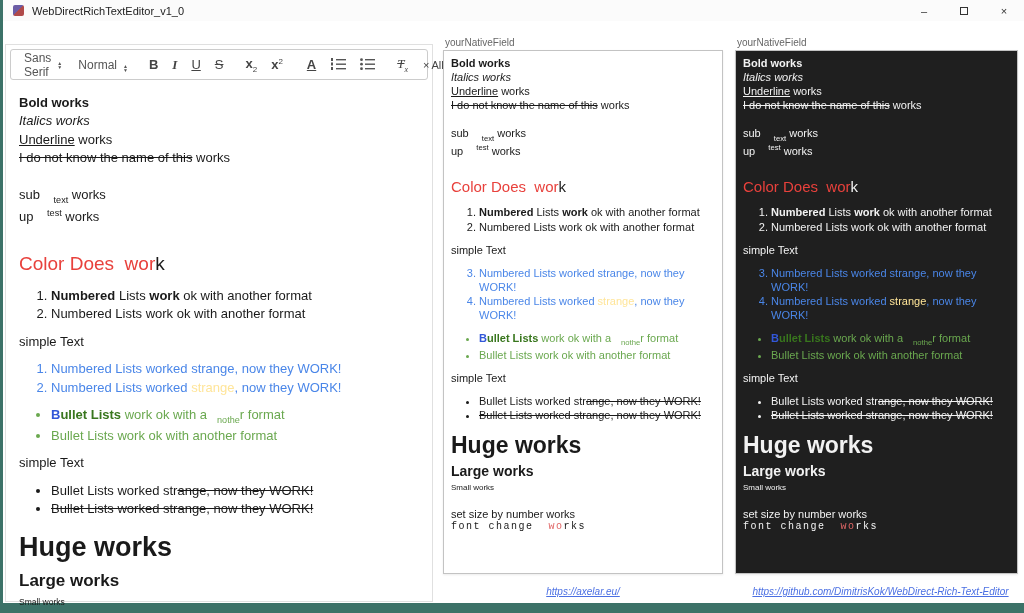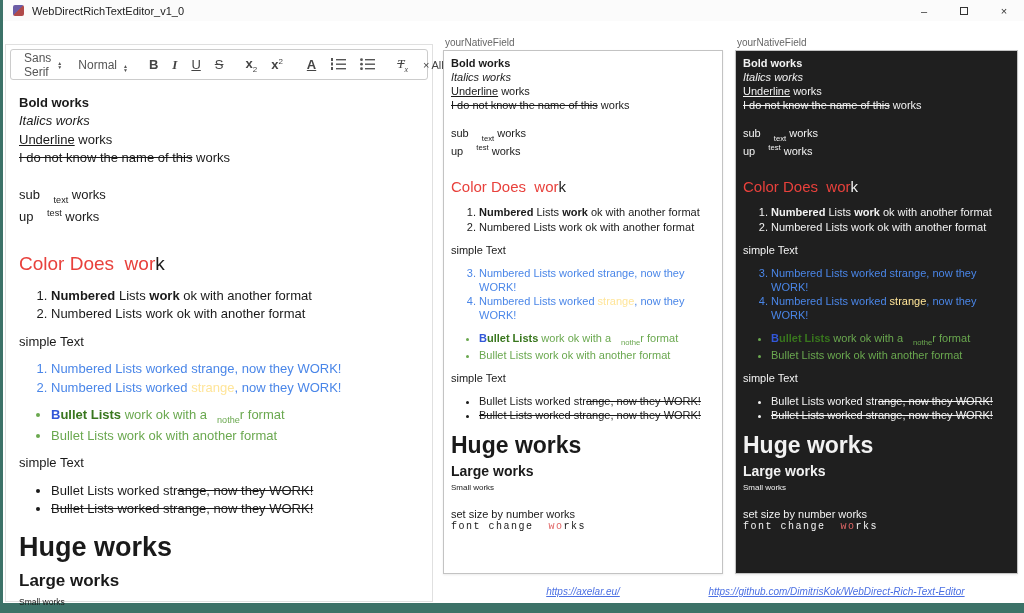--- a/index.html
+++ b/index.html
@@ -145,17 +145,17 @@
   </div>
 
   <div class="field-label" style="left:734px; top:37px;">yourNativeField</div>
   <div class="native-box native-dark" style="left:732px; width:283px;">
     <div class="rt v-native"><div class="rt-p"><span style="font-weight: 700;">Bold works</span></div><div class="rt-p"><span style="font-style: italic;">Italics works</span></div><div class="rt-p"><span style="text-decoration: underline;">Underline</span><span> works</span></div><div class="rt-p"><span style="text-decoration: line-through;">I do not know the name of this</span><span> works</span></div><div class="rt-blank">&nbsp;</div><div class="rt-p"><span>sub </span><span><sub>text</sub></span><span> works</span></div><div class="rt-p"><span>up </span><span><sup>test</sup></span><span> works</span></div><div class="rt-blank">&nbsp;</div><div class="rt-h"><span style="color: rgb(232, 65, 60);">Color Does  wor</span><span>k</span></div><ol start="1"><li><span style="font-weight: 700;">Numbered</span><span> Lists </span><span style="font-weight: 700;">work</span><span> ok with another format</span></li><li><span>Numbered Lists work ok with another format</span></li></ol><div class="rt-p"><span>simple Text</span></div><ol start="3"><li style="color: rgb(74, 134, 232);"><span>Numbered Lists worked strange, now they WORK!</span></li><li style="color: rgb(74, 134, 232);"><span>Numbered Lists worked </span><span style="color: rgb(255, 229, 153);">strange</span><span>, now they WORK!</span></li></ol><ul><li style="color: rgb(106, 168, 79);"><span style="font-weight: 700; color: rgb(50, 87, 216);">B</span><span style="font-weight: 700; color: rgb(56, 118, 29);">ullet Lists</span><span> work ok with a</span><span><sub>nothe</sub></span><span>r format</span></li><li style="color: rgb(106, 168, 79);"><span>Bullet Lists work ok with another format</span></li></ul><div class="rt-p"><span>simple Text</span></div><ul><li><span>Bullet Lists worked str</span><span style="text-decoration: line-through;">ange, now they WORK!</span></li><li><span style="text-decoration: line-through;">Bullet Lists worked strange, now they WORK!</span></li></ul><div class="rt-h1"><span>Huge works</span></div><div class="rt-h2"><span>Large works</span></div><div class="rt-small"><span>Small works</span></div><div class="rt-blank">&nbsp;</div><div class="rt-p"><span>set size by number works</span></div><div class="rt-mono"><span>font change  </span><span style="color: rgb(224, 102, 102);">wo</span><span>rks</span></div></div>
   </div>
 
   <div class="bottom-link" style="left:440px; width:280px;">
     <a href="#" style="color: rgb(74, 111, 227);">https://axelar.eu/</a>
   </div>
-  <div class="bottom-link" style="left:692px; width:283px;">
+  <div class="bottom-link" style="left:736px; width:283px;">
     <a href="#" style="color: rgb(74, 111, 227);">https://github.com/DimitrisKok/WebDirect-Rich-Text-Editor</a>
   </div>
 
 </div>
 
 </body></html>

